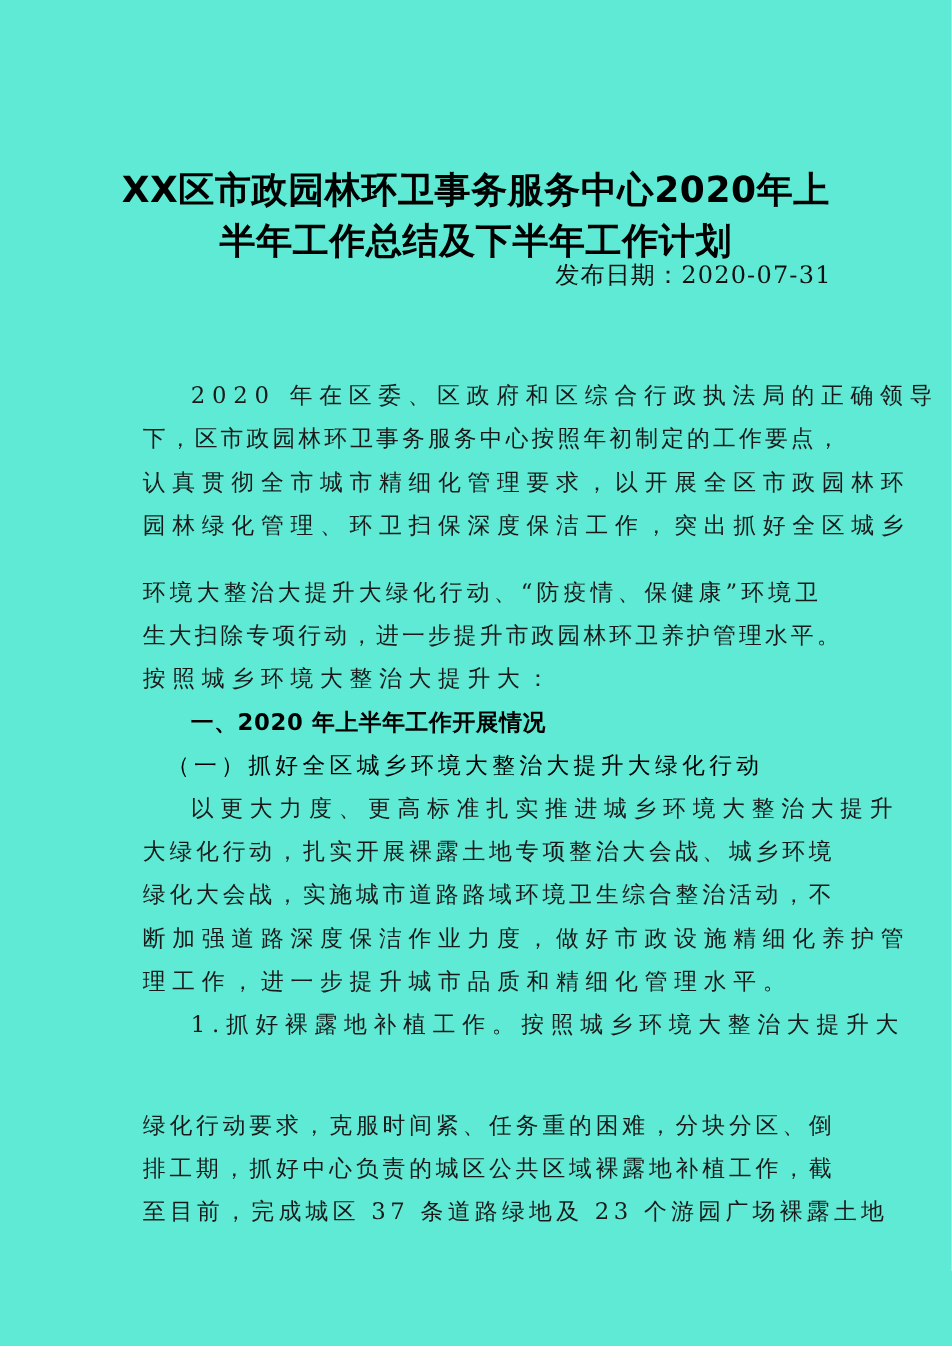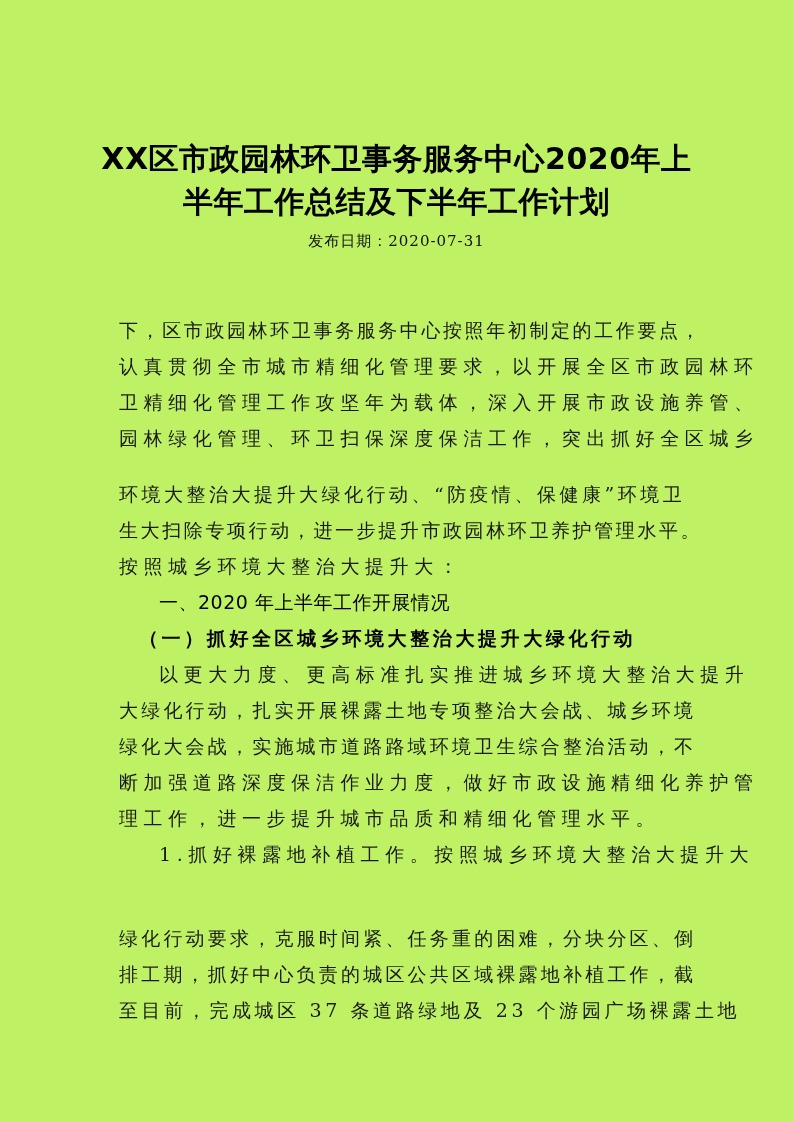--- a/index.html
+++ b/index.html
@@ -14,44 +14,44 @@
       overflow: hidden;
       color: #111111;
       font-family: "DejaVu Serif", "Liberation Serif", serif;
     }
     .page {
       position: absolute;
       left: 0;
       top: 0;
       width: 793px;
       height: 1122px;
-      background: #bef264;
+      background: #5eead4;
     }
     .title {
       position: absolute;
       left: 100px;
       width: 593px;
       text-align: center;
       font-family: "DejaVu Sans", "Liberation Sans", sans-serif;
       font-weight: bold;
       font-size: 30px;
       line-height: 42px;
       letter-spacing: 0.5px;
       color: #000000;
       margin: 0;
     }
     .title-line-1 { top: 138px; }
     .title-line-2 { top: 181px; font-family: Liberation Serif, serif; }
     .date {
       position: absolute;
       left: 100px;
       width: 593px;
-      top: 228px;
-      text-align: center;
-      font-size: 15px;
+      top: 216px;
+      text-align: right;
+      font-size: 20px;
       line-height: 26px;
       color: #111111;
       letter-spacing: 1px;
     }
     .body-text {
       position: absolute;
       left: 119px;
       top: 312px;
       width: 566px;
     }
@@ -67,28 +67,28 @@
       color: #1a1a1a;
     }
     .line.last {
       text-align-last: left;
     }
     .line.indent {
       padding-left: 40px;
     }
     .heading-1 {
       font-family: "DejaVu Sans", "Liberation Sans", sans-serif;
-      font-weight: normal;
+      font-weight: bold;
       font-size: 19px;
       letter-spacing: 0.5px;
       text-align-last: left;
       color: #000000;
     }
     .heading-2 {
-      font-weight: bold;
+      font-weight: normal;
       font-size: 19px;
       letter-spacing: 3.6px;
       text-align-last: left;
       color: #000000;
     }
   </style>
 </head>
 <body>
 
 <div class="page">
@@ -96,23 +96,23 @@
   <h1 class="title title-line-1">XX区市政园林环卫事务服务中心2020年上</h1>
   <h1 class="title title-line-2">半年工作总结及下半年工作计划</h1>
 
   <div class="date">
     <span>发布日期：</span><span>2020-07-31</span>
   </div>
 
   <div class="body-text">
 
     <div>
+      <span class="line indent">2020 年在区委、区政府和区综合行政执法局的正确领导</span>
       <span class="line" style="letter-spacing:2.6px;">下，区市政园林环卫事务服务中心按照年初制定的工作要点，</span>
       <span class="line">认真贯彻全市城市精细化管理要求，以开展全区市政园林环</span>
-      <span class="line">卫精细化管理工作攻坚年为载体，深入开展市政设施养管、</span>
       <span class="line">园林绿化管理、环卫扫保深度保洁工作，突出抓好全区城乡</span>
       <span class="line" style="letter-spacing:3.2px;margin-top:20px;">环境大整治大提升大绿化行动、“防疫情、保健康”环境卫</span>
       <span class="line" style="letter-spacing:2.6px;">生大扫除专项行动，进一步提升市政园林环卫养护管理水平。</span>
       <span class="line last">按照城乡环境大整治大提升大：</span>
     </div>
 
     <span class="line indent heading-1">一、2020 年上半年工作开展情况</span>
     <span class="line heading-2" style="padding-left:20px;">（一）抓好全区城乡环境大整治大提升大绿化行动</span>
 
     <div>

